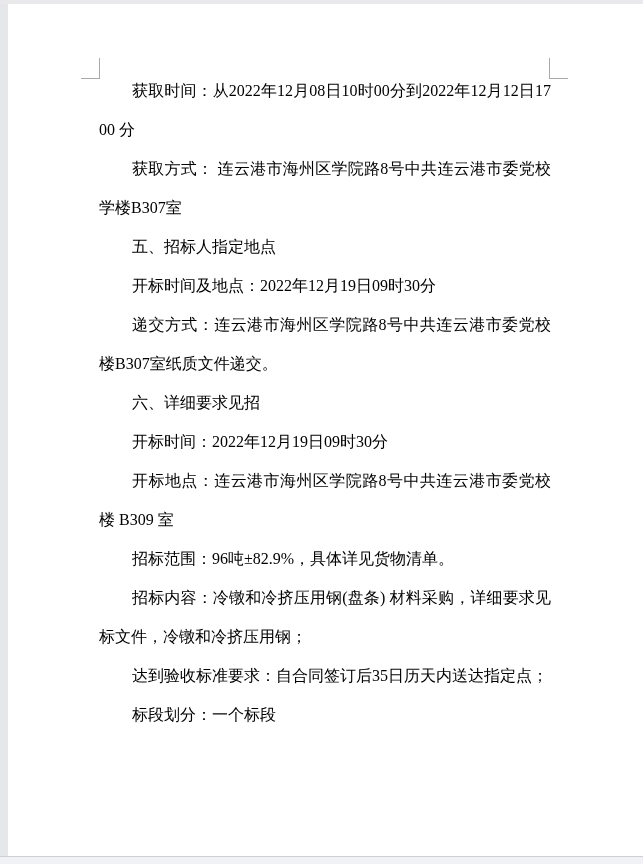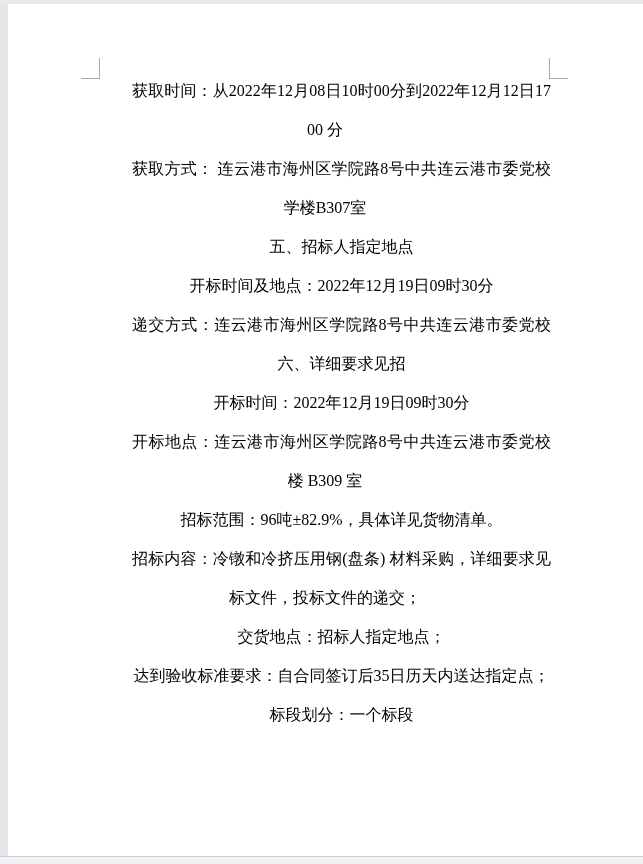--- a/index.html
+++ b/index.html
@@ -57,21 +57,20 @@
     top: 71px;
     width: 452px;
     font-size: 16px;
     line-height: 39px;
     color: #000000;
     letter-spacing: 0;
   }
   .line {
     white-space: nowrap;
     height: 39px;
-    text-align: center;
   }
   .line.indent {
     padding-left: 33px;
   }
   .line.fill {
     text-align: justify;
     text-align-last: justify;
     text-justify: inter-character;
     white-space: normal;
     overflow: hidden;
@@ -89,26 +88,26 @@
 
   <div class="doc-text">
 
   <div class="line indent fill">获取时间：从2022年12月08日10时00分到2022年12月12日17时</div>
       <div class="line">00 分</div>
       <div class="line indent fill">获取方式： 连云港市海州区学院路8号中共连云港市委党校教</div>
       <div class="line">学楼B307室</div>
       <div class="line indent">五、招标人指定地点</div>
       <div class="line indent">开标时间及地点：2022年12月19日09时30分</div>
       <div class="line indent fill">递交方式：连云港市海州区学院路8号中共连云港市委党校教学</div>
+      <div class="line">楼B307室纸质文件递交。</div>
       <div class="line indent">六、详细要求见招</div>
       <div class="line indent">开标时间：2022年12月19日09时30分</div>
       <div class="line indent fill">开标地点：连云港市海州区学院路8号中共连云港市委党校教学</div>
       <div class="line">楼 B309 室</div>
       <div class="line indent">招标范围：96吨±82.9%，具体详见货物清单。</div>
       <div class="line indent fill">招标内容：冷镦和冷挤压用钢(盘条) 材料采购，详细要求见招</div>
-      <div class="line">标文件，投标文件的递交；</div>
-      <div class="line indent">交货地点：招标人指定地点；</div>
+      <div class="line">标文件，冷镦和冷挤压用钢；</div>
       <div class="line indent">达到验收标准要求：自合同签订后35日历天内送达指定点；</div>
       <div class="line indent">标段划分：一个标段</div>
     </div>
 
   <div class="edge-bottom"></div>
 </div>
 
 </body></html>

